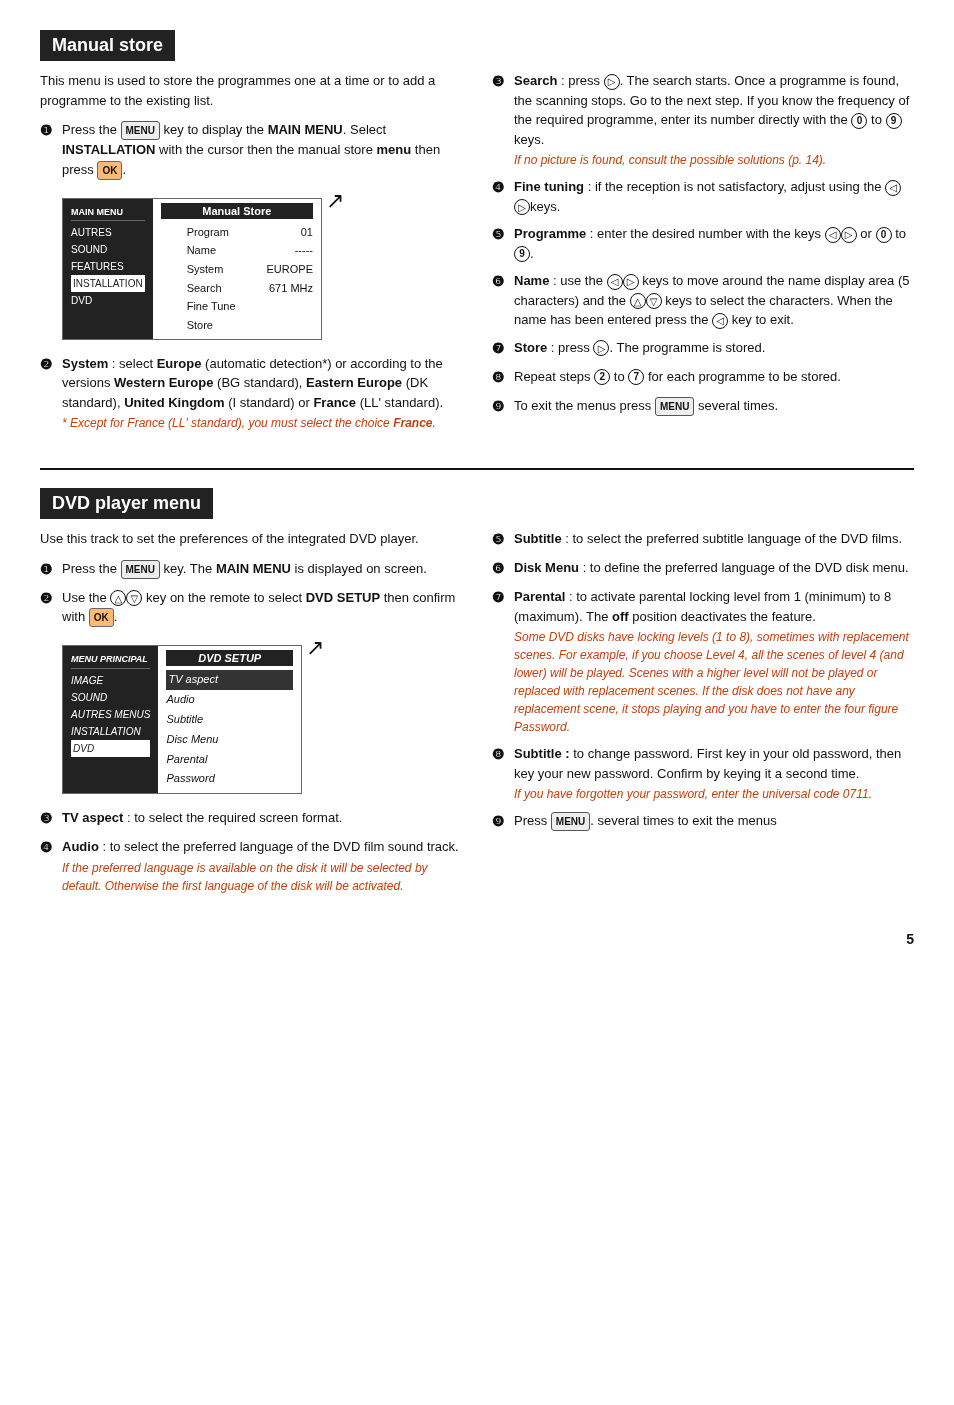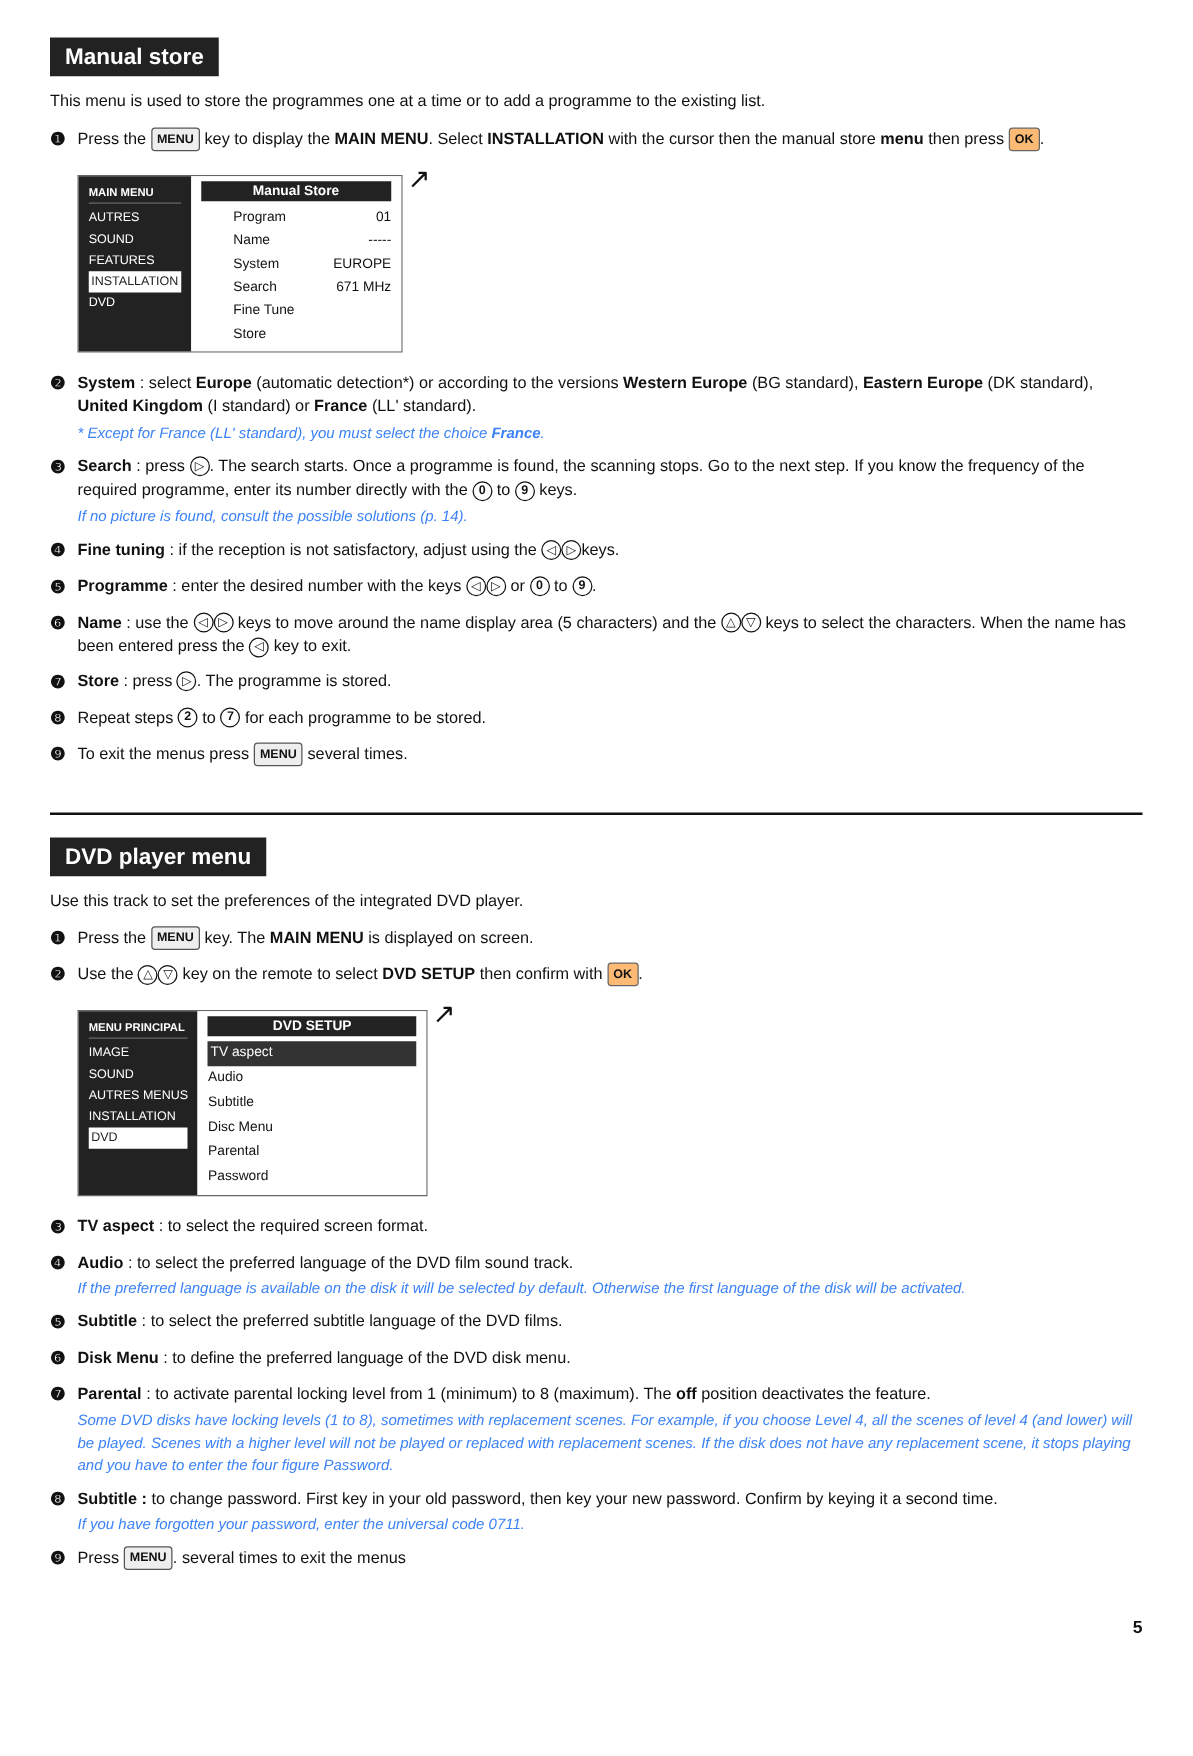--- a/index.html
+++ b/index.html
@@ -23,21 +23,21 @@
       padding: 5px 12px;
       display: inline-block;
       margin-bottom: 10px;
     }
     .section-intro {
       margin-bottom: 10px;
       line-height: 1.5;
     }
     .two-col {
       display: flex;
-      flex-direction: column;
+      gap: 30px;
     }
     .col-left {
       flex: 1;
     }
     .col-right {
       flex: 1;
     }
     .step {
       display: flex;
       margin-bottom: 8px;
@@ -156,29 +156,30 @@
     }
     .page-num {
       text-align: right;
       font-size: 14px;
       font-weight: bold;
       margin-top: 20px;
     }
     .sub-italic {
       font-style: italic;
       font-size: 12px;
-      color: #3b82f6;
+      color: #c2410c;
       margin-top: 2px;
     }
     .dvd-menu-box {
       border: 1.5px solid #666;
       display: flex;
       margin: 10px 0 14px 22px;
-      width: 280px;
+      width: 240px;
       font-size: 11px;
+      font-style: italic;
     }
     .dvd-menu-left {
       background: #222;
       color: #fff;
       padding: 6px 8px;
       min-width: 95px;
       font-size: 10px;
       line-height: 1.7;
     }
     .dvd-menu-left .selected {

